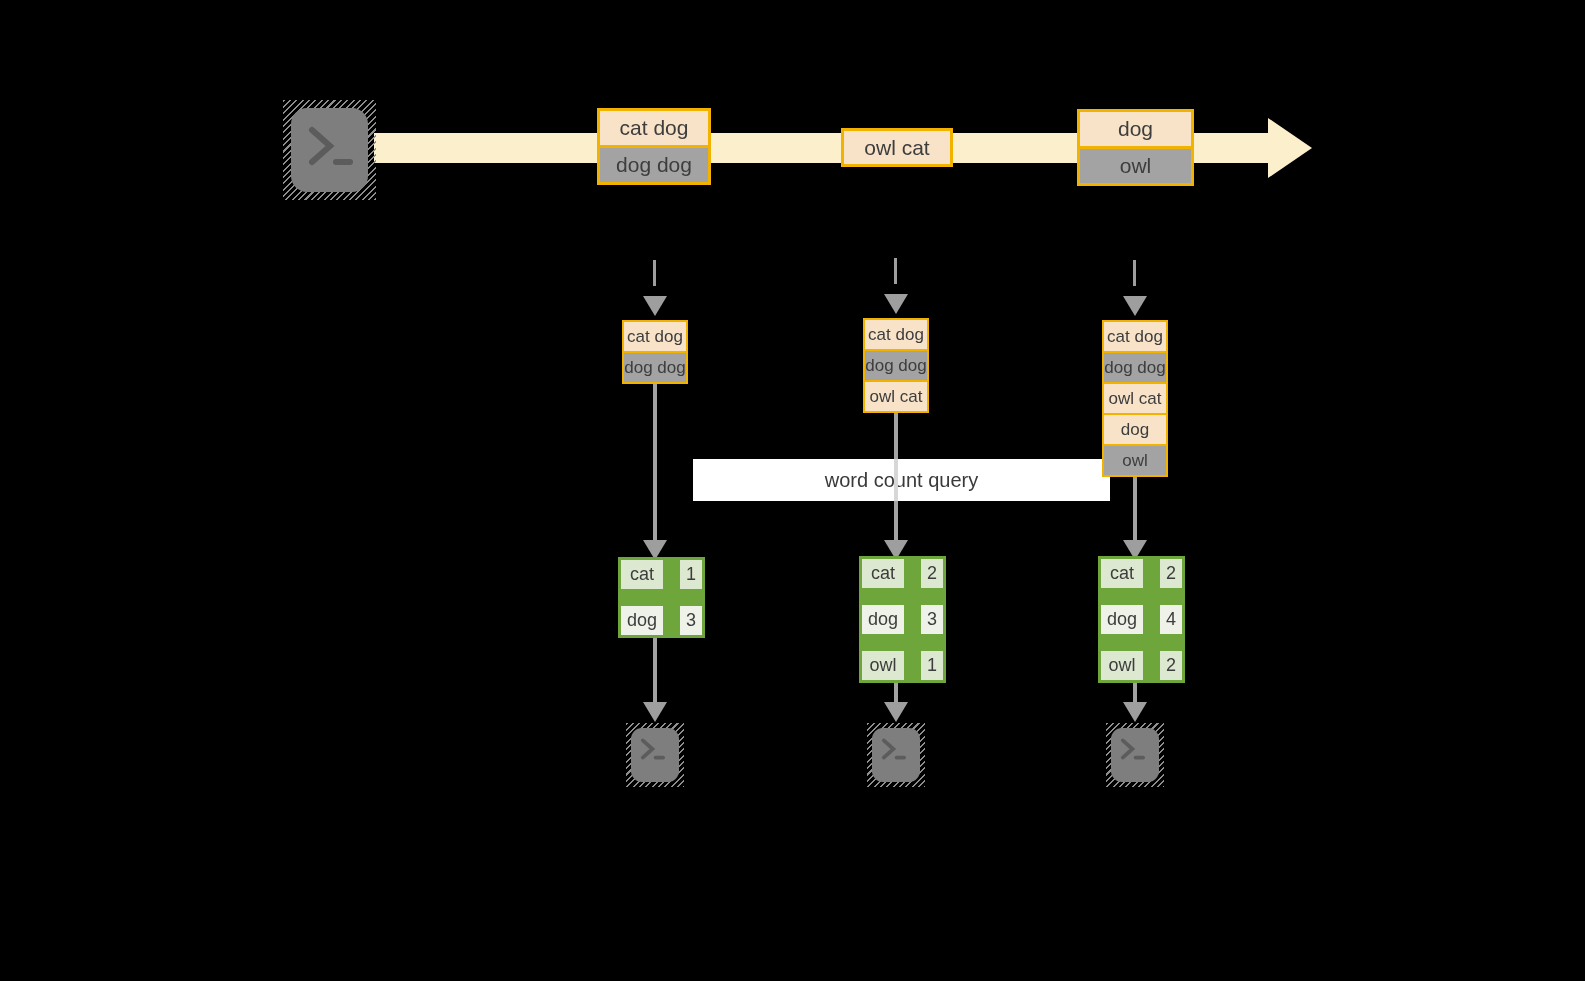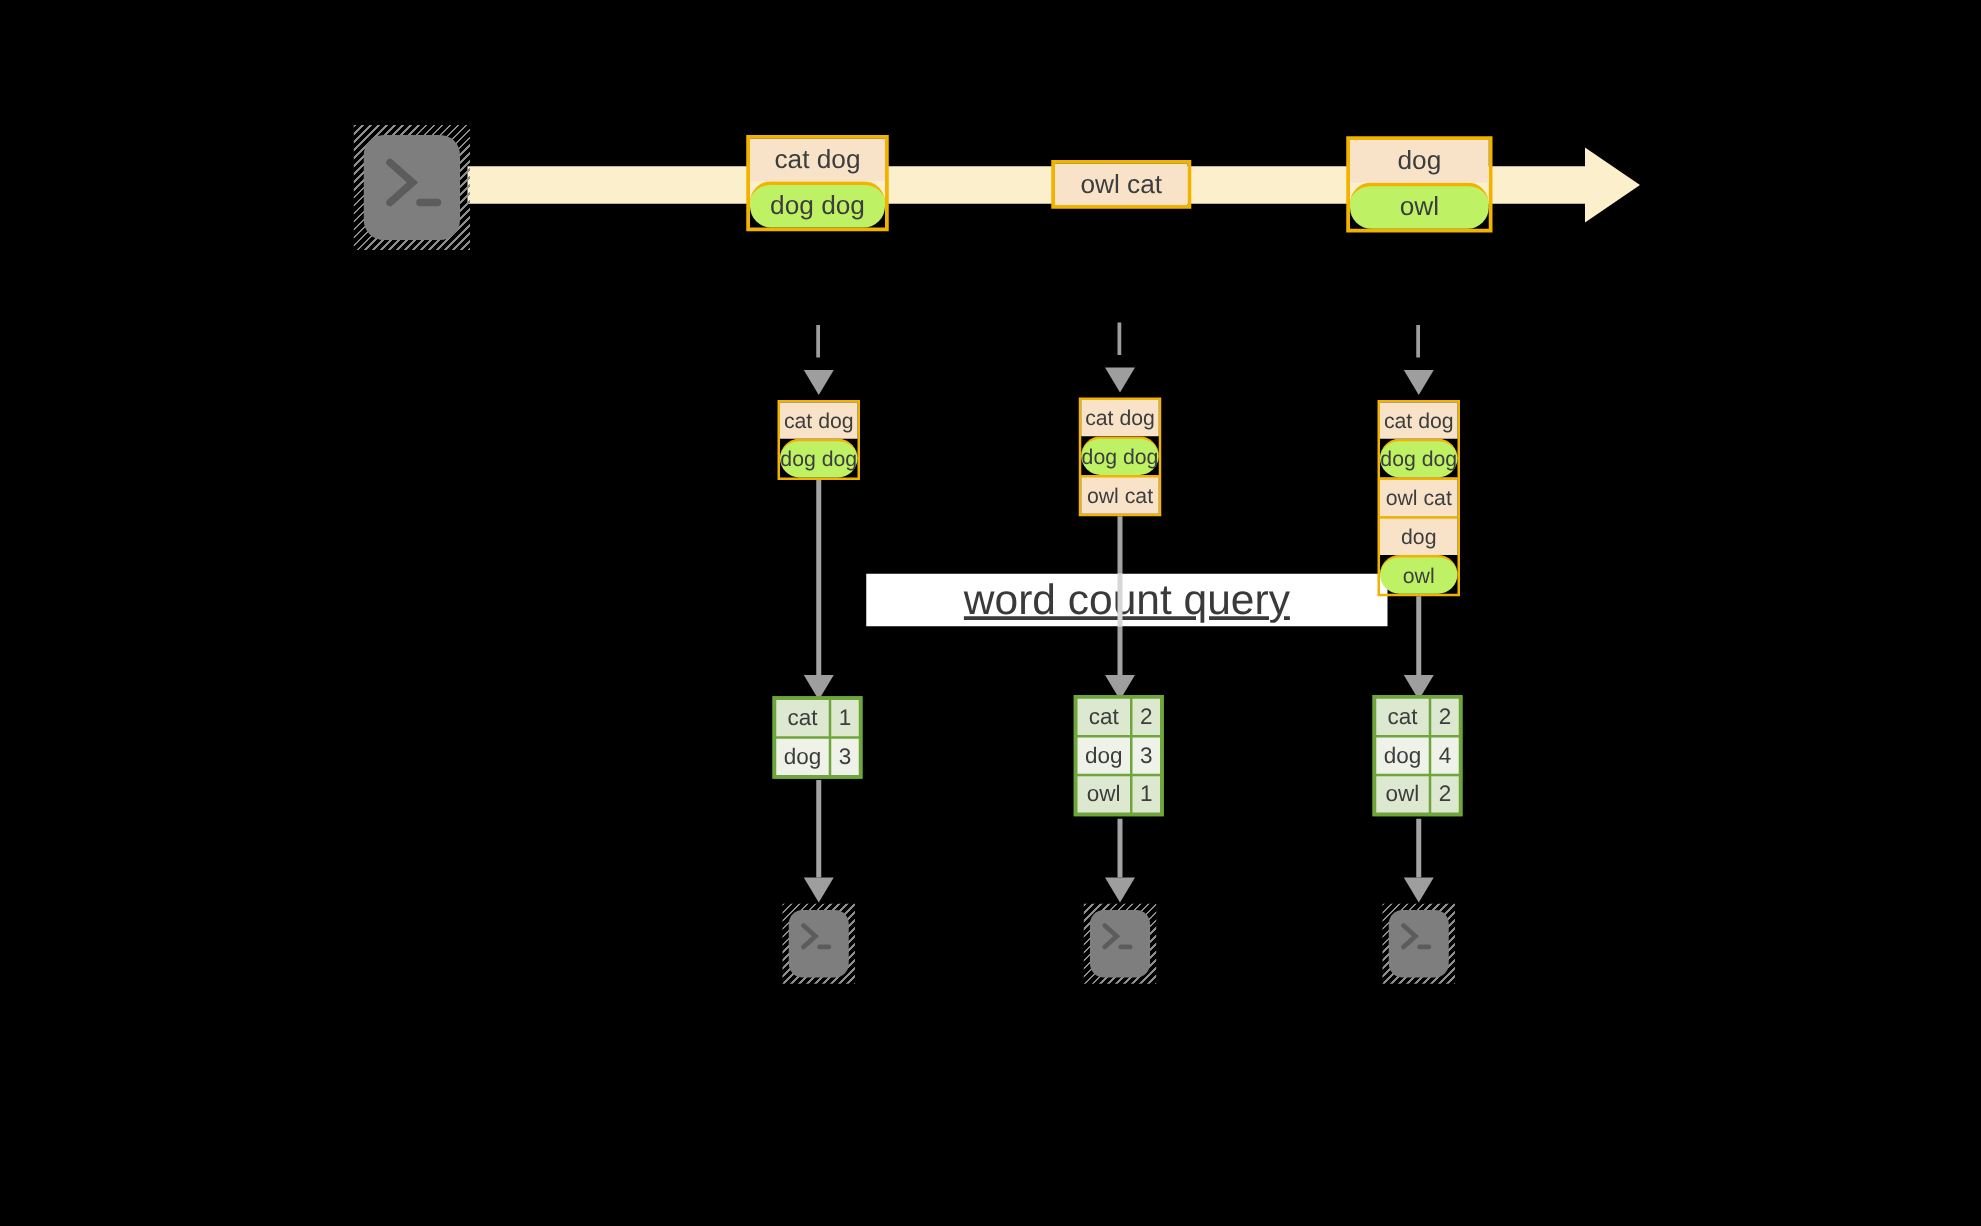--- a/index.html
+++ b/index.html
@@ -11,40 +11,40 @@
   .band{background:#fbf0cb;z-index:0;}
   .band-head{width:0;height:0;border-top:30px solid transparent;border-bottom:30px solid transparent;
              border-left:44px solid #fbf0cb;z-index:0;}
 
   
   .event{border:3px solid #f2b200;z-index:2;}
   .erow{display:flex;align-items:center;justify-content:center;font-size:21px;height:34px;}
   .erow+.erow{border-top:3px solid #f2b200;}
   .erow.single{height:33px;}
   .fa{background:#f8e3c9;}
-  .fb{background:#bef264;border-radius:17px;}
+  .fb{background:#a3a3a3;}
 
   
   .stack{border:2px solid #f2b200;width:62px;z-index:5;}
   .srow{display:flex;align-items:center;justify-content:center;font-size:17px;height:29px;}
   .srow+.srow{border-top:2px solid #f2b200;}
 
   
   .vdash{width:3px;background:#9e9e9e;z-index:1;}
   .vline{width:4px;background:#a3a3a3;z-index:1;}
   .ahead{width:0;height:0;border-left:12px solid transparent;border-right:12px solid transparent;
          border-top:20px solid #9e9e9e;z-index:1;}
 
   
   .banner{left:693px;top:459px;width:417px;height:42px;background:#ffffff;display:flex;
-          align-items:center;justify-content:center;font-size:34px;color:#3a3a3a;z-index:3;text-decoration:underline;}
+          align-items:center;justify-content:center;font-size:20px;color:#3a3a3a;z-index:3;}
   .faint{left:894px;top:459px;width:4px;height:42px;background:#d7d7d7;z-index:4;}
 
   
-  .wtable{display:grid;grid-template-columns:42px 22px;gap:2px;background:#6fa63c;
+  .wtable{display:grid;grid-template-columns:42px 22px;gap:17px;background:#6fa63c;
           border:3px solid #6fa63c;z-index:2;}
   .wcell{display:flex;align-items:center;justify-content:center;font-size:18px;height:29px;}
   .ga{background:#dde8d0;}
   .gb{background:#eef2e8;}
 
   
   .term{background:repeating-linear-gradient(135deg,#8e8e8e 0 1.5px,transparent 1.5px 4.5px);z-index:2;}
   .term-inner{position:absolute;background:#7e7e7e;}
   .prompt{position:absolute;stroke:#5c5c5c;fill:none;stroke-linecap:round;}
 </style>

